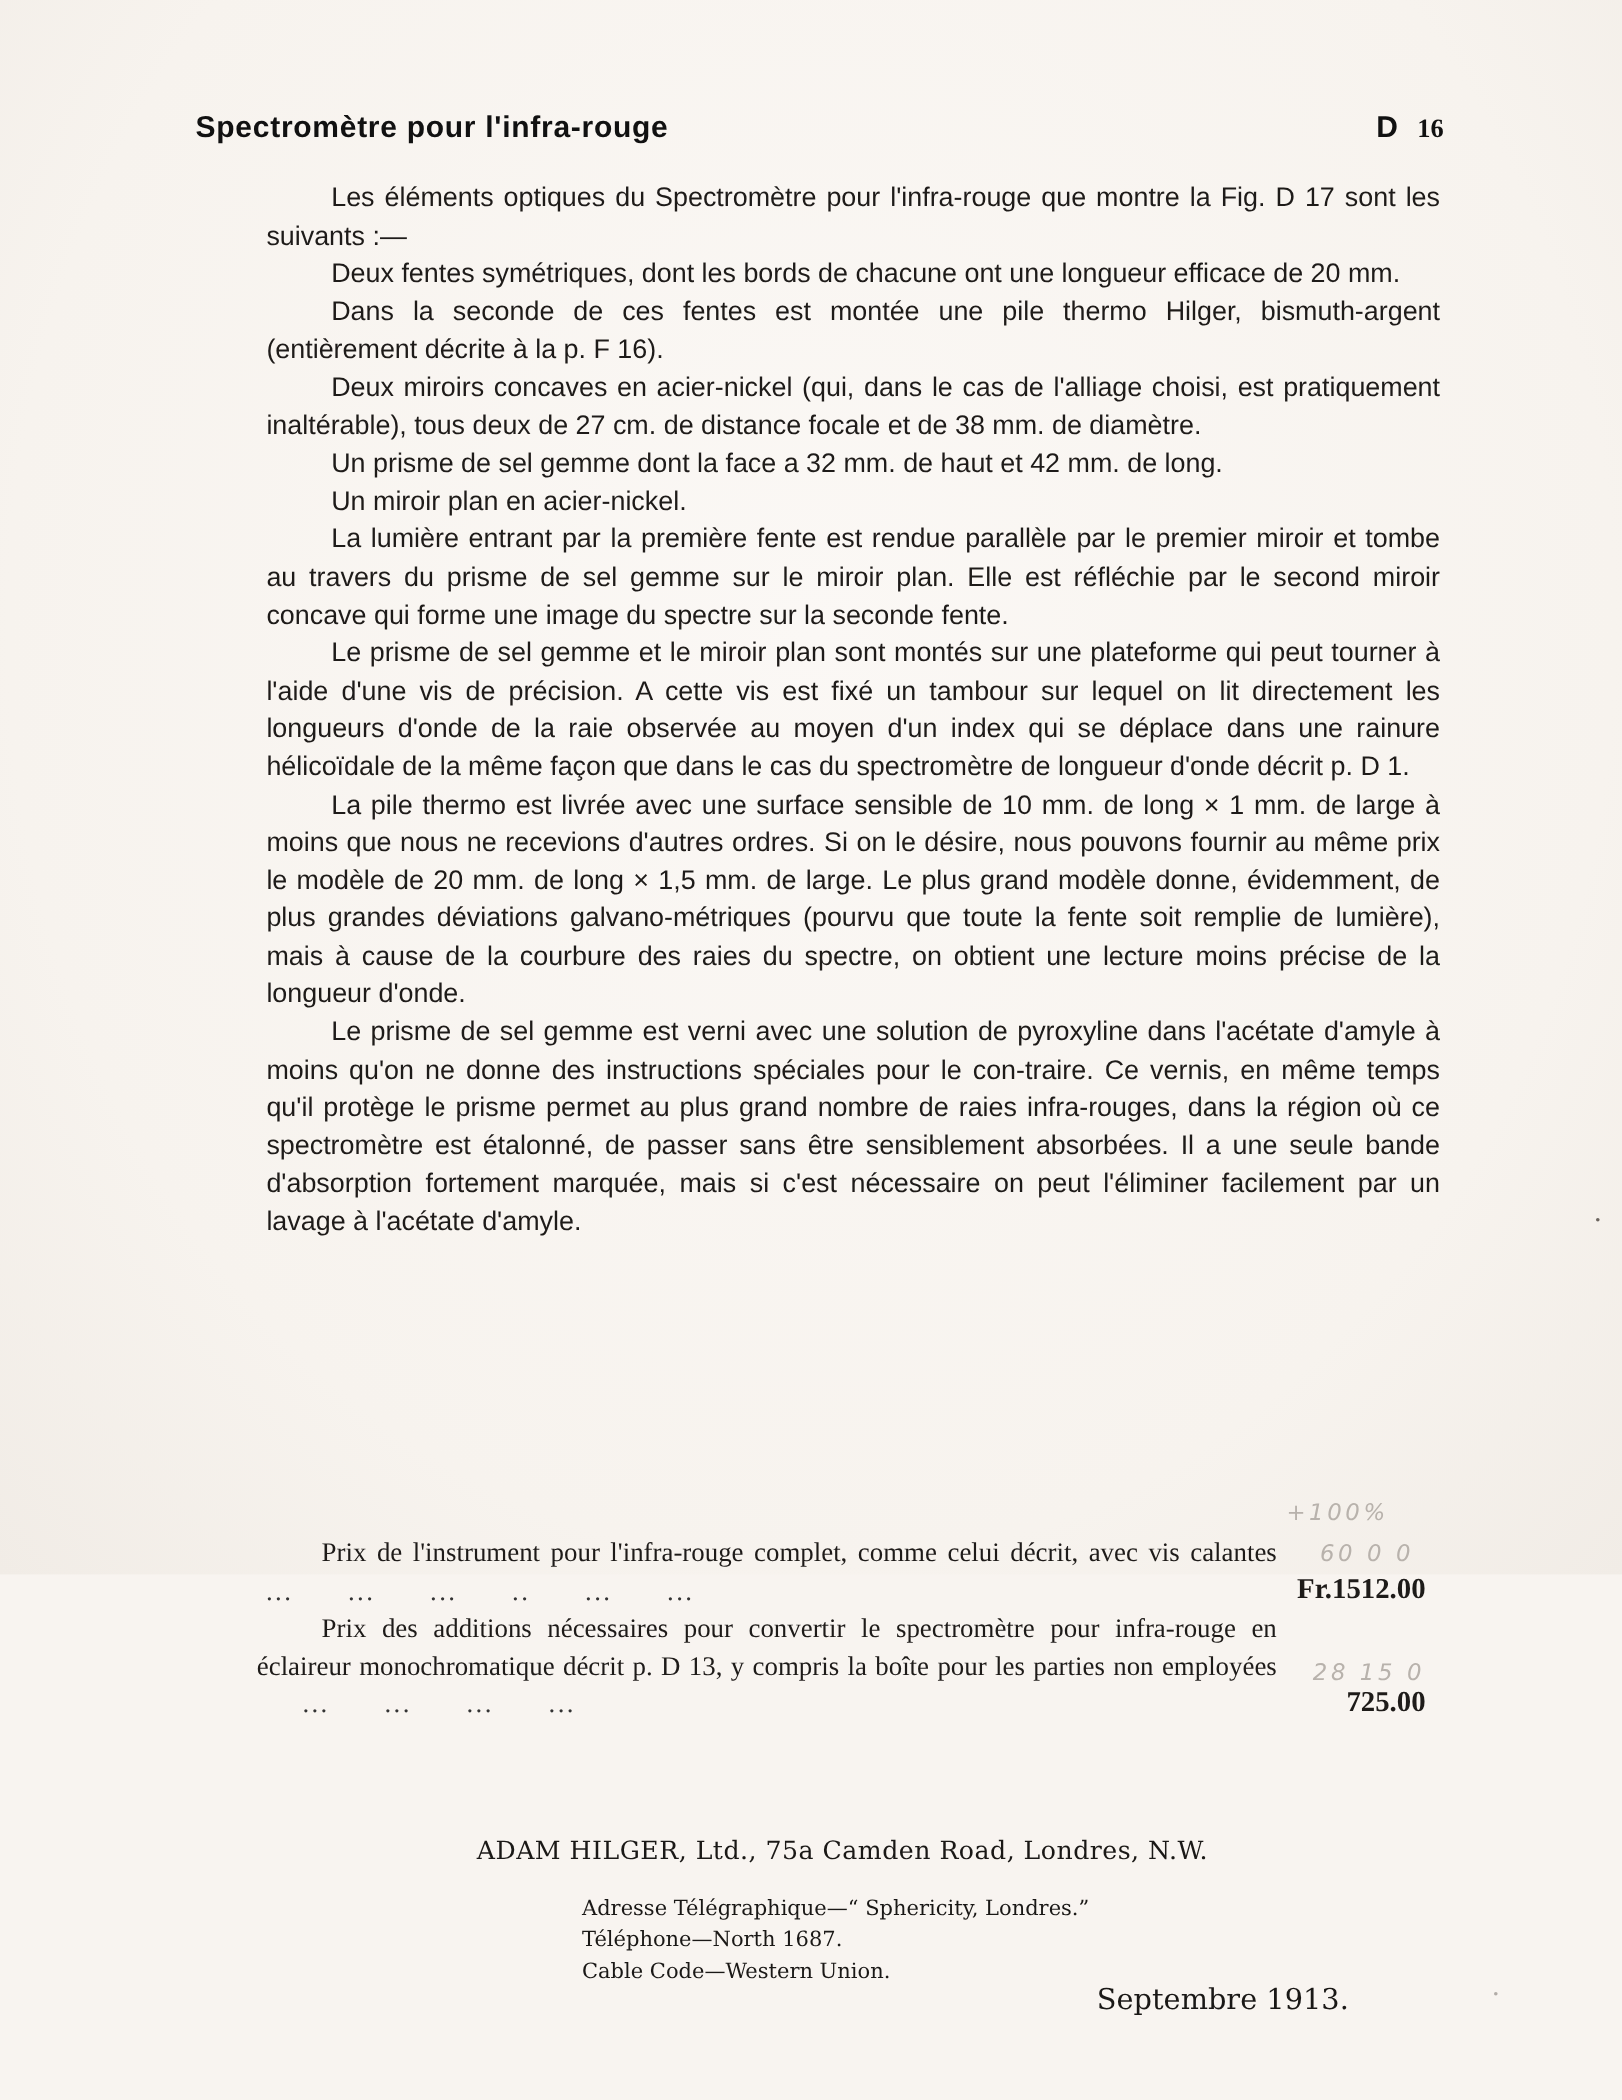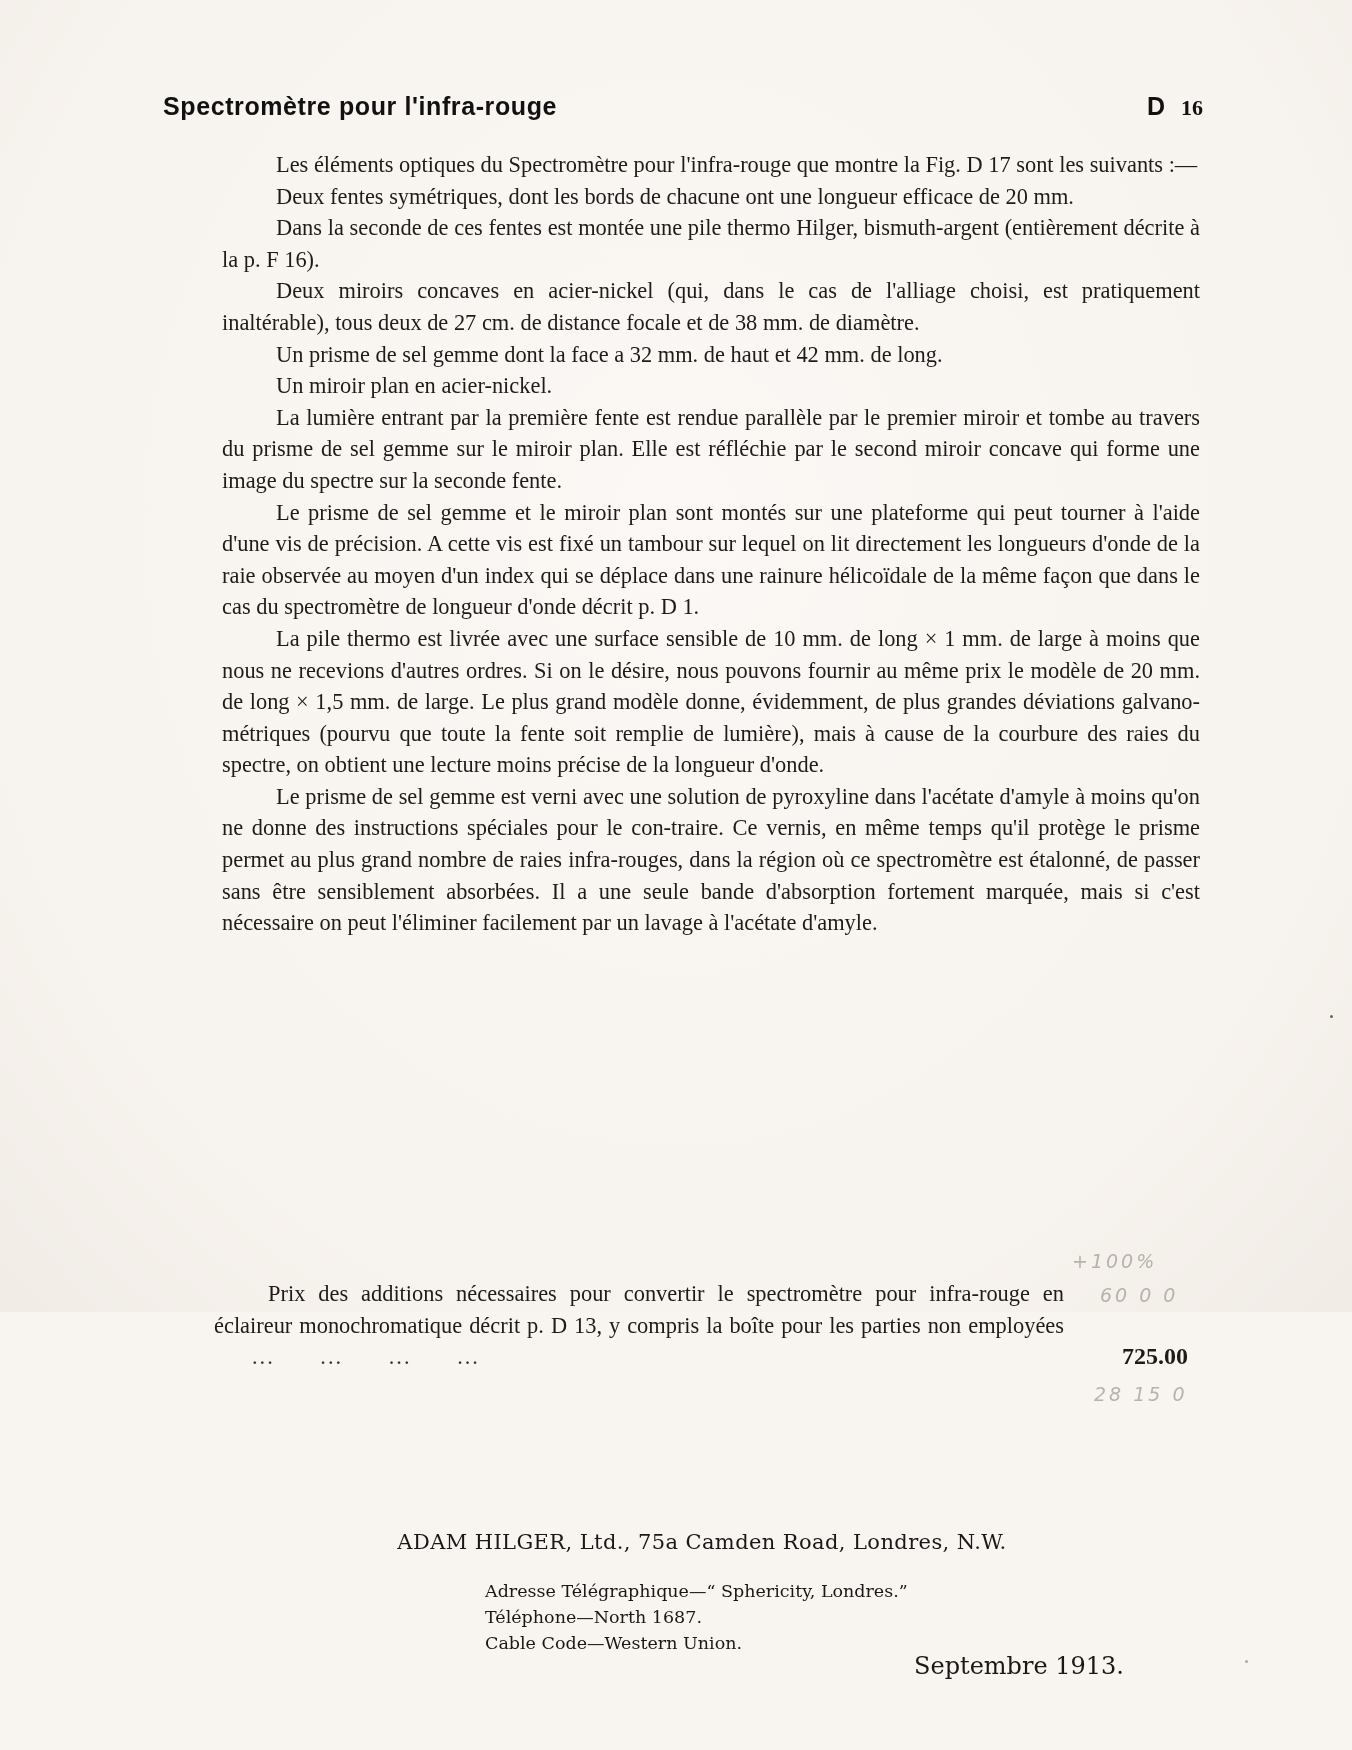--- a/index.html
+++ b/index.html
@@ -25,21 +25,21 @@
   .page-ref {
     position: absolute; right: 0; top: 0;
     font-family: "Liberation Sans", sans-serif; font-weight: bold;
     font-size: 25px; color: #111;
   }
   .page-ref .num {
     font-family: "Liberation Serif", serif; font-weight: bold; font-size: 22px; margin-left: 16px;
   }
   .body-text {
     position: absolute; left: 222px; top: 149px; width: 978px;
-    font-family: Liberation Serif, serif; font-size: 22.4px;
+    font-family: Liberation Sans, sans-serif; font-size: 22.4px;
     line-height: 31.6px; text-align: justify; color: #1e1b19;
   }
   .body-text p { margin: 0; text-indent: 54px; }
   .price-block {
     position: absolute; left: 214px; top: 1278px; width: 974px;
     font-family: "Liberation Serif", serif; font-size: 22.4px;
     line-height: 31.6px; color: #1e1b19;
   }
   .price-item { position: relative; }
   .price-item .desc { display: block; width: 850px; text-indent: 54px; text-align: justify; }
@@ -87,20 +87,24 @@
     <p>La lumière entrant par la première fente est rendue parallèle par le premier miroir et tombe au travers du prisme de sel gemme sur le miroir plan.  Elle est réfléchie par le second miroir concave qui forme une image du spectre sur la seconde fente.</p>
     <p>Le prisme de sel gemme et le miroir plan sont montés sur une plateforme qui peut tourner à l'aide d'une vis de précision.  A cette vis est fixé un tambour sur lequel on lit directement les longueurs d'onde de la raie observée au moyen d'un index qui se déplace dans une rainure hélicoïdale de la même façon que dans le cas du spectromètre de longueur d'onde décrit p. D 1.</p>
     <p>La pile thermo est livrée avec une surface sensible de 10 mm. de long × 1 mm. de large à moins que nous ne recevions d'autres ordres.  Si on le désire, nous pouvons fournir au même prix le modèle de 20 mm. de long × 1,5 mm. de large. Le plus grand modèle donne, évidemment, de plus grandes déviations galvano-métriques (pourvu que toute la fente soit remplie de lumière), mais à cause de la courbure des raies du spectre, on obtient une lecture moins précise de la longueur d'onde.</p>
     <p>Le prisme de sel gemme est verni avec une solution de pyroxyline dans l'acétate d'amyle à moins qu'on ne donne des instructions spéciales pour le con-traire.  Ce vernis, en même temps qu'il protège le prisme permet au plus grand nombre de raies infra-rouges, dans la région où ce spectromètre est étalonné, de passer sans être sensiblement absorbées.  Il a une seule bande d'absorption fortement marquée, mais si c'est nécessaire on peut l'éliminer facilement par un lavage à l'acétate d'amyle.</p>
   </div>
 
   <div class="annot" style="left:1072px; top:1250px;">+100%</div>
 
   <div class="price-block">
     <div class="price-item">
+      <span class="desc"><span>Prix de l'instrument pour l'infra-rouge complet, comme celui décrit, avec vis calantes</span><span class="leaders"> ...      ...      ...      ..      ...      ...</span></span>
+      <span class="amount">Fr.1512.00</span>
+    </div>
+    <div class="price-item">
       <span class="desc"><span>Prix des additions nécessaires pour convertir le spectromètre pour infra-rouge en éclaireur monochromatique décrit p. D 13, y compris la boîte pour les parties non employées</span><span class="leaders">     ...      ...      ...      ...</span></span>
       <span class="amount">725.00</span>
     </div>
   </div>
 
   <div class="annot" style="left:1100px; top:1284px;">60  0  0</div>
   <div class="annot" style="left:1094px; top:1383px;">28  15  0</div>
 
   <div class="footer-company">ADAM HILGER, Ltd., 75a Camden Road, Londres, N.W.</div>
   <div class="footer-lines">

